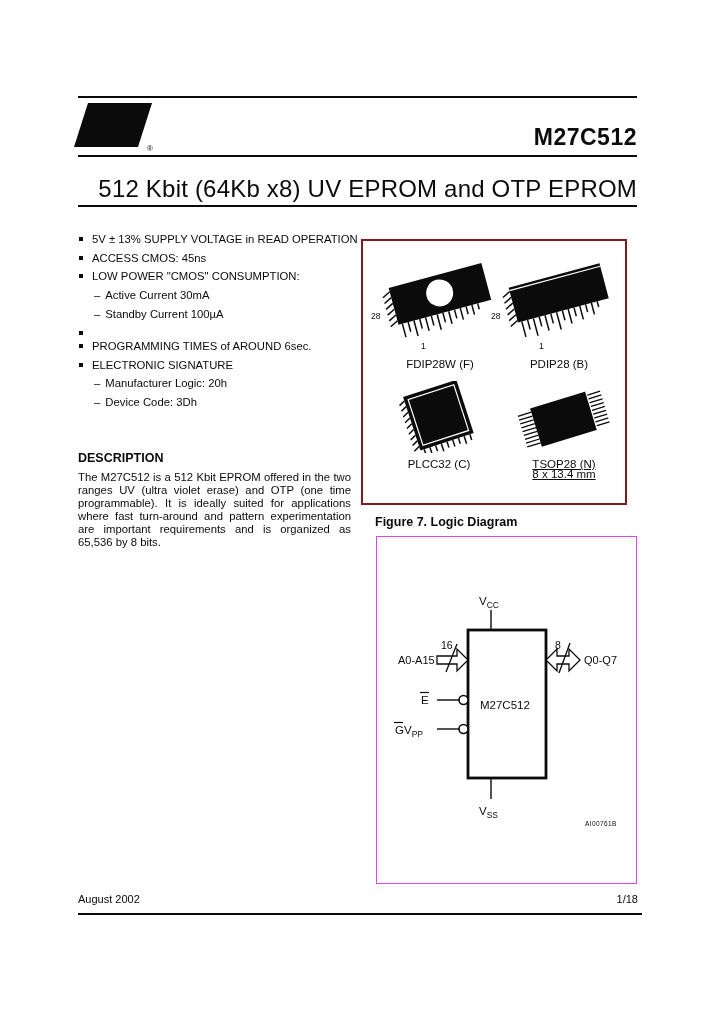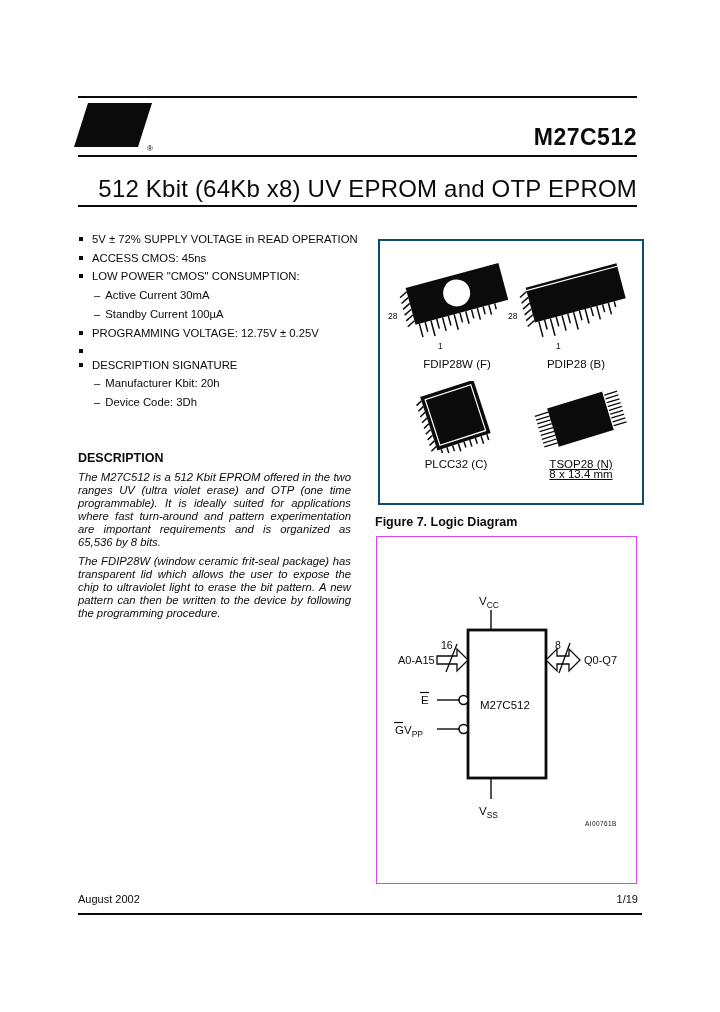--- a/index.html
+++ b/index.html
@@ -12,23 +12,23 @@
   #subtitle{position:absolute;top:175px;right:83px;font-size:24px;letter-spacing:.2px;}
   #logo-reg{position:absolute;left:147px;top:144px;font-size:8px;}
   
   #features{position:absolute;left:78px;top:232px;width:286px;}
   .feat{display:flex;align-items:flex-start;margin-bottom:4.5px;font-size:11.3px;line-height:14.2px;}
   .feat .bullet{flex:0 0 auto;width:4px;height:4px;background:#0b0b0b;margin:5px 9px 0 1px;}
   .feat .dashm{flex:0 0 auto;margin:0 5px 0 16px;}
   
   #description{position:absolute;left:78px;top:443px;width:273px;}
   #description h3{font-size:12.5px;margin:8px 0 6px 0;}
-  #description p{font-size:11.3px;line-height:12.9px;text-align:justify;margin:0 0 7px 0;font-style:italic;}
-  
-  #packages-box{position:absolute;left:378px;top:239px;width:262px;height:262px;border:2px solid #0c4a6e;}
+  #description p{font-size:11.3px;line-height:12.9px;text-align:justify;margin:0 0 7px 0;}
+  
+  #packages-box{position:absolute;left:361px;top:239px;width:262px;height:262px;border:2px solid #7f1d1d;}
   #figure-title{position:absolute;left:375px;top:515px;font-size:12.5px;font-weight:bold;}
   #figure-box{position:absolute;left:376px;top:536px;width:259px;height:346px;border:1px solid #d946ef;}
   .pkg-cell{position:absolute;text-align:center;}
   .pkg-label{font-size:11.5px;margin-top:1px;}
   .pin-num{position:absolute;font-size:8.5px;}
   
   #footer-date{position:absolute;left:78px;top:893px;font-size:11px;}
   #footer-page{position:absolute;right:82px;top:893px;font-size:11px;}
   svg text{font-family:"Liberation Sans","DejaVu Sans",sans-serif;fill:#0b0b0b;}
 </style>
@@ -46,63 +46,62 @@
   </svg>
 </div>
 <span id="logo-reg">®</span>
 
 <div id="part-number">M27C512</div>
 <div id="subtitle">512 Kbit (64Kb x8) UV EPROM and OTP EPROM</div>
 
 <div id="features">
   <div class="feat">
       <span class="bullet"></span>
-      <span>5V ± 72% SUPPLY VOLTAGE in READ OPERATION</span>
+      <span>5V ± 13% SUPPLY VOLTAGE in READ OPERATION</span>
     </div>
   <div class="feat">
       <span class="bullet"></span>
       <span>ACCESS CMOS: 45ns</span>
     </div>
   <div class="feat">
       <span class="bullet"></span>
       <span>LOW POWER "CMOS" CONSUMPTION:</span>
     </div>
   <div class="feat">
       <span class="dashm">–</span>
       <span>Active Current 30mA</span>
     </div>
   <div class="feat">
       <span class="dashm">–</span>
       <span>Standby Current 100µA</span>
     </div>
   <div class="feat">
       <span class="bullet"></span>
-      <span>PROGRAMMING VOLTAGE: 12.75V ± 0.25V</span>
-    </div>
-  <div class="feat">
-      <span class="bullet"></span>
-    </div>
-  <div class="feat">
-      <span class="bullet"></span>
-      <span>DESCRIPTION SIGNATURE</span>
-    </div>
-  <div class="feat">
-      <span class="dashm">–</span>
-      <span>Manufacturer Kbit: 20h</span>
+    </div>
+  <div class="feat">
+      <span class="bullet"></span>
+      <span>PROGRAMMING TIMES of AROUND 6sec.</span>
+    </div>
+  <div class="feat">
+      <span class="bullet"></span>
+      <span>ELECTRONIC SIGNATURE</span>
+    </div>
+  <div class="feat">
+      <span class="dashm">–</span>
+      <span>Manufacturer Logic: 20h</span>
     </div>
   <div class="feat">
       <span class="dashm">–</span>
       <span>Device Code: 3Dh</span>
     </div>
 </div>
 
 <div id="description">
   <h3>DESCRIPTION</h3>
   <p>The M27C512 is a 512 Kbit EPROM offered in the two ranges UV (ultra violet erase) and OTP (one time programmable). It is ideally suited for applications where fast turn-around and pattern experimentation are important requirements and is organized as 65,536 by 8 bits.</p>
-  <p>The FDIP28W (window ceramic frit-seal package) has transparent lid which allows the user to expose the chip to ultraviolet light to erase the bit pattern. A new pattern can then be written to the device by following the programming procedure.</p>
 </div>
 
 <div id="packages-box">
 
   <div class="pkg-cell" style="left:14px;top:12px;width:126px;">
     <svg width="126" height="100" viewBox="0 0 126 100">
       <g transform="rotate(-15 63 45)">
         <rect x="16" y="22" width="96" height="38" fill="#0b0b0b"></rect>
         <circle cx="64" cy="40" r="13.5" fill="#ffffff"></circle>
         <g stroke="#0b0b0b" stroke-width="1.5">
@@ -261,14 +260,14 @@
     <circle cx="86.5" cy="192" r="4.5" fill="#ffffff" stroke="#0b0b0b" stroke-width="1.6"></circle>
 
     <line x1="114" y1="241" x2="114" y2="262" stroke="#0b0b0b" stroke-width="1.4"></line>
     <text x="102" y="278" font-size="11.5"><tspan>V</tspan><tspan font-size="8.5" dy="2.5">SS</tspan></text>
 
     <text x="208" y="289" font-size="6.5" letter-spacing="0.4">AI00761B</text>
   </svg>
 </div>
 
 <div id="footer-date">August 2002</div>
-<div id="footer-page">1/19</div>
+<div id="footer-page">1/18</div>
 <div class="rule" style="left:78px;top:913px;width:564px;height:1.5px;"></div>
 
 </body></html>

